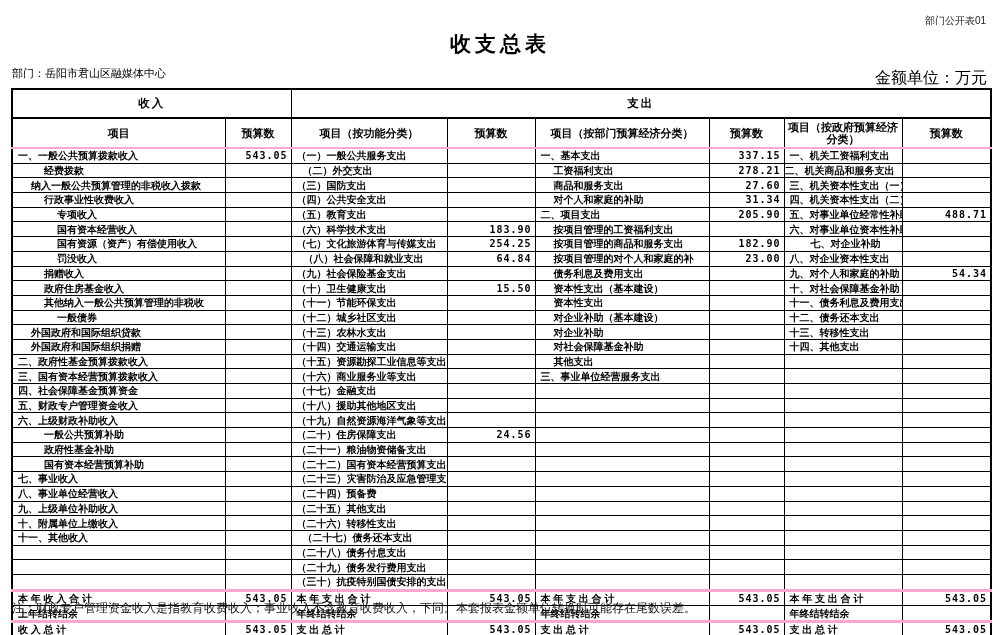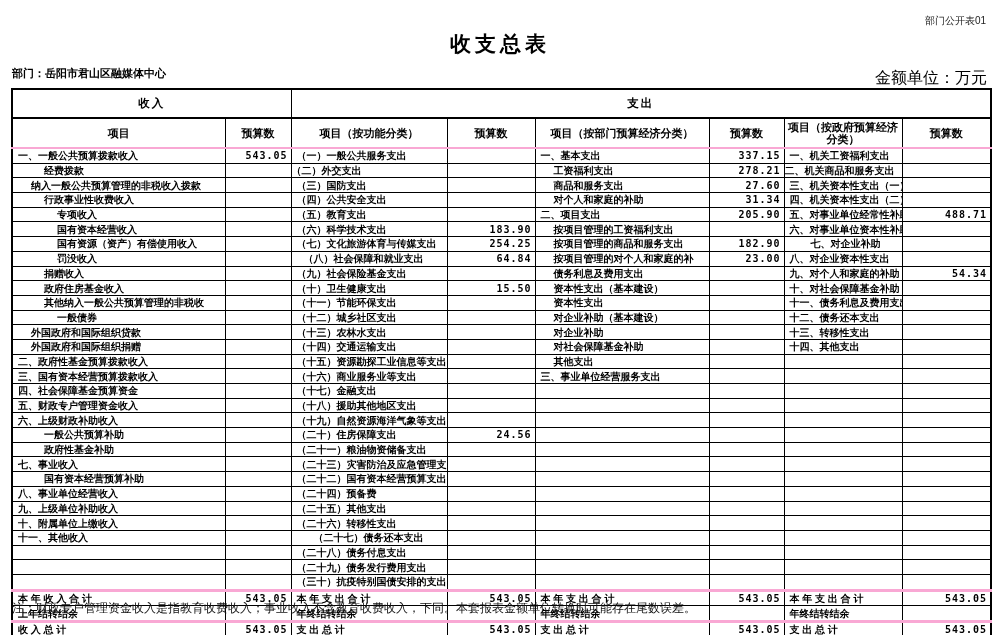--- a/index.html
+++ b/index.html
@@ -6,21 +6,21 @@
   body {
     width:1000px; height:635px; background:#ffffff; color:#000;
     font-family:"Liberation Sans","DejaVu Sans",sans-serif;
     position:relative; overflow:hidden;
   }
   .corner-label { position:absolute; top:14px; right:14px; font-size:10px; color:#222; }
   .page-title {
     position:absolute; top:30px; left:0; width:100%; text-align:center;
     font-size:21px; font-weight:bold; letter-spacing:4px;
   }
-  .meta-left { position:absolute; top:66px; left:12px; font-size:11px; font-weight:bold; }
+  .meta-left { position:absolute; top:66px; left:12px; font-size:11px; font-weight:normal; }
   .meta-right { position:absolute; top:68px; right:13px; font-size:16px; }
   table.budget {
     position:absolute; top:88px; left:11px; width:979px;
     border-collapse:collapse; table-layout:fixed;
     border:2px solid #000;
   }
   th, td { border:1px solid #000; padding:0; overflow:hidden; }
   tr.group-header th {
     height:27px; font-size:11.5px; font-weight:bold; text-align:center;
     border-bottom:2px solid #000; letter-spacing:2px;
@@ -83,21 +83,21 @@
         <td class="cell-label" style="padding-left: 5px;">（一）一般公共服务支出</td>
         <td class="cell-value"></td>
         <td class="cell-label" style="padding-left: 5px;">一、基本支出</td>
         <td class="cell-value">337.15</td>
         <td class="cell-label" style="padding-left: 5px;">一、机关工资福利支出</td>
         <td class="cell-value"></td>
       </tr>
       <tr>
         <td class="cell-label" style="padding-left: 31px;">经费拨款</td>
         <td class="cell-value"></td>
-        <td class="cell-label" style="padding-left: 0; margin-left: 43px;">（二）外交支出</td>
+        <td class="cell-label" style="padding-left: 11px; margin-left: 43px;">（二）外交支出</td>
         <td class="cell-value"></td>
         <td class="cell-label" style="padding-left: 18px;">工资福利支出</td>
         <td class="cell-value">278.21</td>
         <td class="cell-label" style="padding-left: 0;">二、机关商品和服务支出</td>
         <td class="cell-value"></td>
       </tr>
       <tr>
         <td class="cell-label" style="padding-left: 18px;">纳入一般公共预算管理的非税收入拨款</td>
         <td class="cell-value"></td>
         <td class="cell-label" style="padding-left: 5px;">（三）国防支出</td>
@@ -281,40 +281,40 @@
         <td class="cell-label" style="padding-left: 31px;">政府性基金补助</td>
         <td class="cell-value"></td>
         <td class="cell-label" style="padding-left: 5px;">（二十一）粮油物资储备支出</td>
         <td class="cell-value"></td>
         <td class="cell-label" style="padding-left: 5px;"></td>
         <td class="cell-value"></td>
         <td class="cell-label" style="padding-left: 5px;"></td>
         <td class="cell-value"></td>
       </tr>
       <tr>
+        <td class="cell-label" style="padding-left: 31px;">国有资本经营预算补助</td>
+        <td class="cell-value"></td>
+        <td class="cell-label" style="padding-left: 5px;">（二十二）国有资本经营预算支出</td>
+        <td class="cell-value"></td>
+        <td class="cell-label" style="padding-left: 5px;"></td>
+        <td class="cell-value"></td>
+        <td class="cell-label" style="padding-left: 5px;"></td>
+        <td class="cell-value"></td>
+      </tr>
+      <tr>
         <td class="cell-label" style="padding-left: 5px;">七、事业收入</td>
         <td class="cell-value"></td>
         <td class="cell-label" style="padding-left: 5px;">（二十三）灾害防治及应急管理支</td>
         <td class="cell-value"></td>
         <td class="cell-label" style="padding-left: 5px;"></td>
         <td class="cell-value"></td>
         <td class="cell-label" style="padding-left: 5px;"></td>
         <td class="cell-value"></td>
       </tr>
       <tr>
-        <td class="cell-label" style="padding-left: 31px;">国有资本经营预算补助</td>
-        <td class="cell-value"></td>
-        <td class="cell-label" style="padding-left: 5px;">（二十二）国有资本经营预算支出</td>
-        <td class="cell-value"></td>
-        <td class="cell-label" style="padding-left: 5px;"></td>
-        <td class="cell-value"></td>
-        <td class="cell-label" style="padding-left: 5px;"></td>
-        <td class="cell-value"></td>
-      </tr>
-      <tr>
         <td class="cell-label" style="padding-left: 5px;">八、事业单位经营收入</td>
         <td class="cell-value"></td>
         <td class="cell-label" style="padding-left: 5px;">（二十四）预备费</td>
         <td class="cell-value"></td>
         <td class="cell-label" style="padding-left: 5px;"></td>
         <td class="cell-value"></td>
         <td class="cell-label" style="padding-left: 5px;"></td>
         <td class="cell-value"></td>
       </tr>
       <tr>
@@ -333,21 +333,21 @@
         <td class="cell-label" style="padding-left: 5px;">（二十六）转移性支出</td>
         <td class="cell-value"></td>
         <td class="cell-label" style="padding-left: 5px;"></td>
         <td class="cell-value"></td>
         <td class="cell-label" style="padding-left: 5px;"></td>
         <td class="cell-value"></td>
       </tr>
       <tr>
         <td class="cell-label" style="padding-left: 5px;">十一、其他收入</td>
         <td class="cell-value"></td>
-        <td class="cell-label" style="padding-left: 22px;">（二十七）债务还本支出</td>
+        <td class="cell-label" style="padding-left: 11px;">（二十七）债务还本支出</td>
         <td class="cell-value"></td>
         <td class="cell-label" style="padding-left: 5px;"></td>
         <td class="cell-value"></td>
         <td class="cell-label" style="padding-left: 5px;"></td>
         <td class="cell-value"></td>
       </tr>
       <tr>
         <td class="cell-label" style="padding-left: 5px;"></td>
         <td class="cell-value"></td>
         <td class="cell-label" style="padding-left: 5px;">（二十八）债务付息支出</td>

